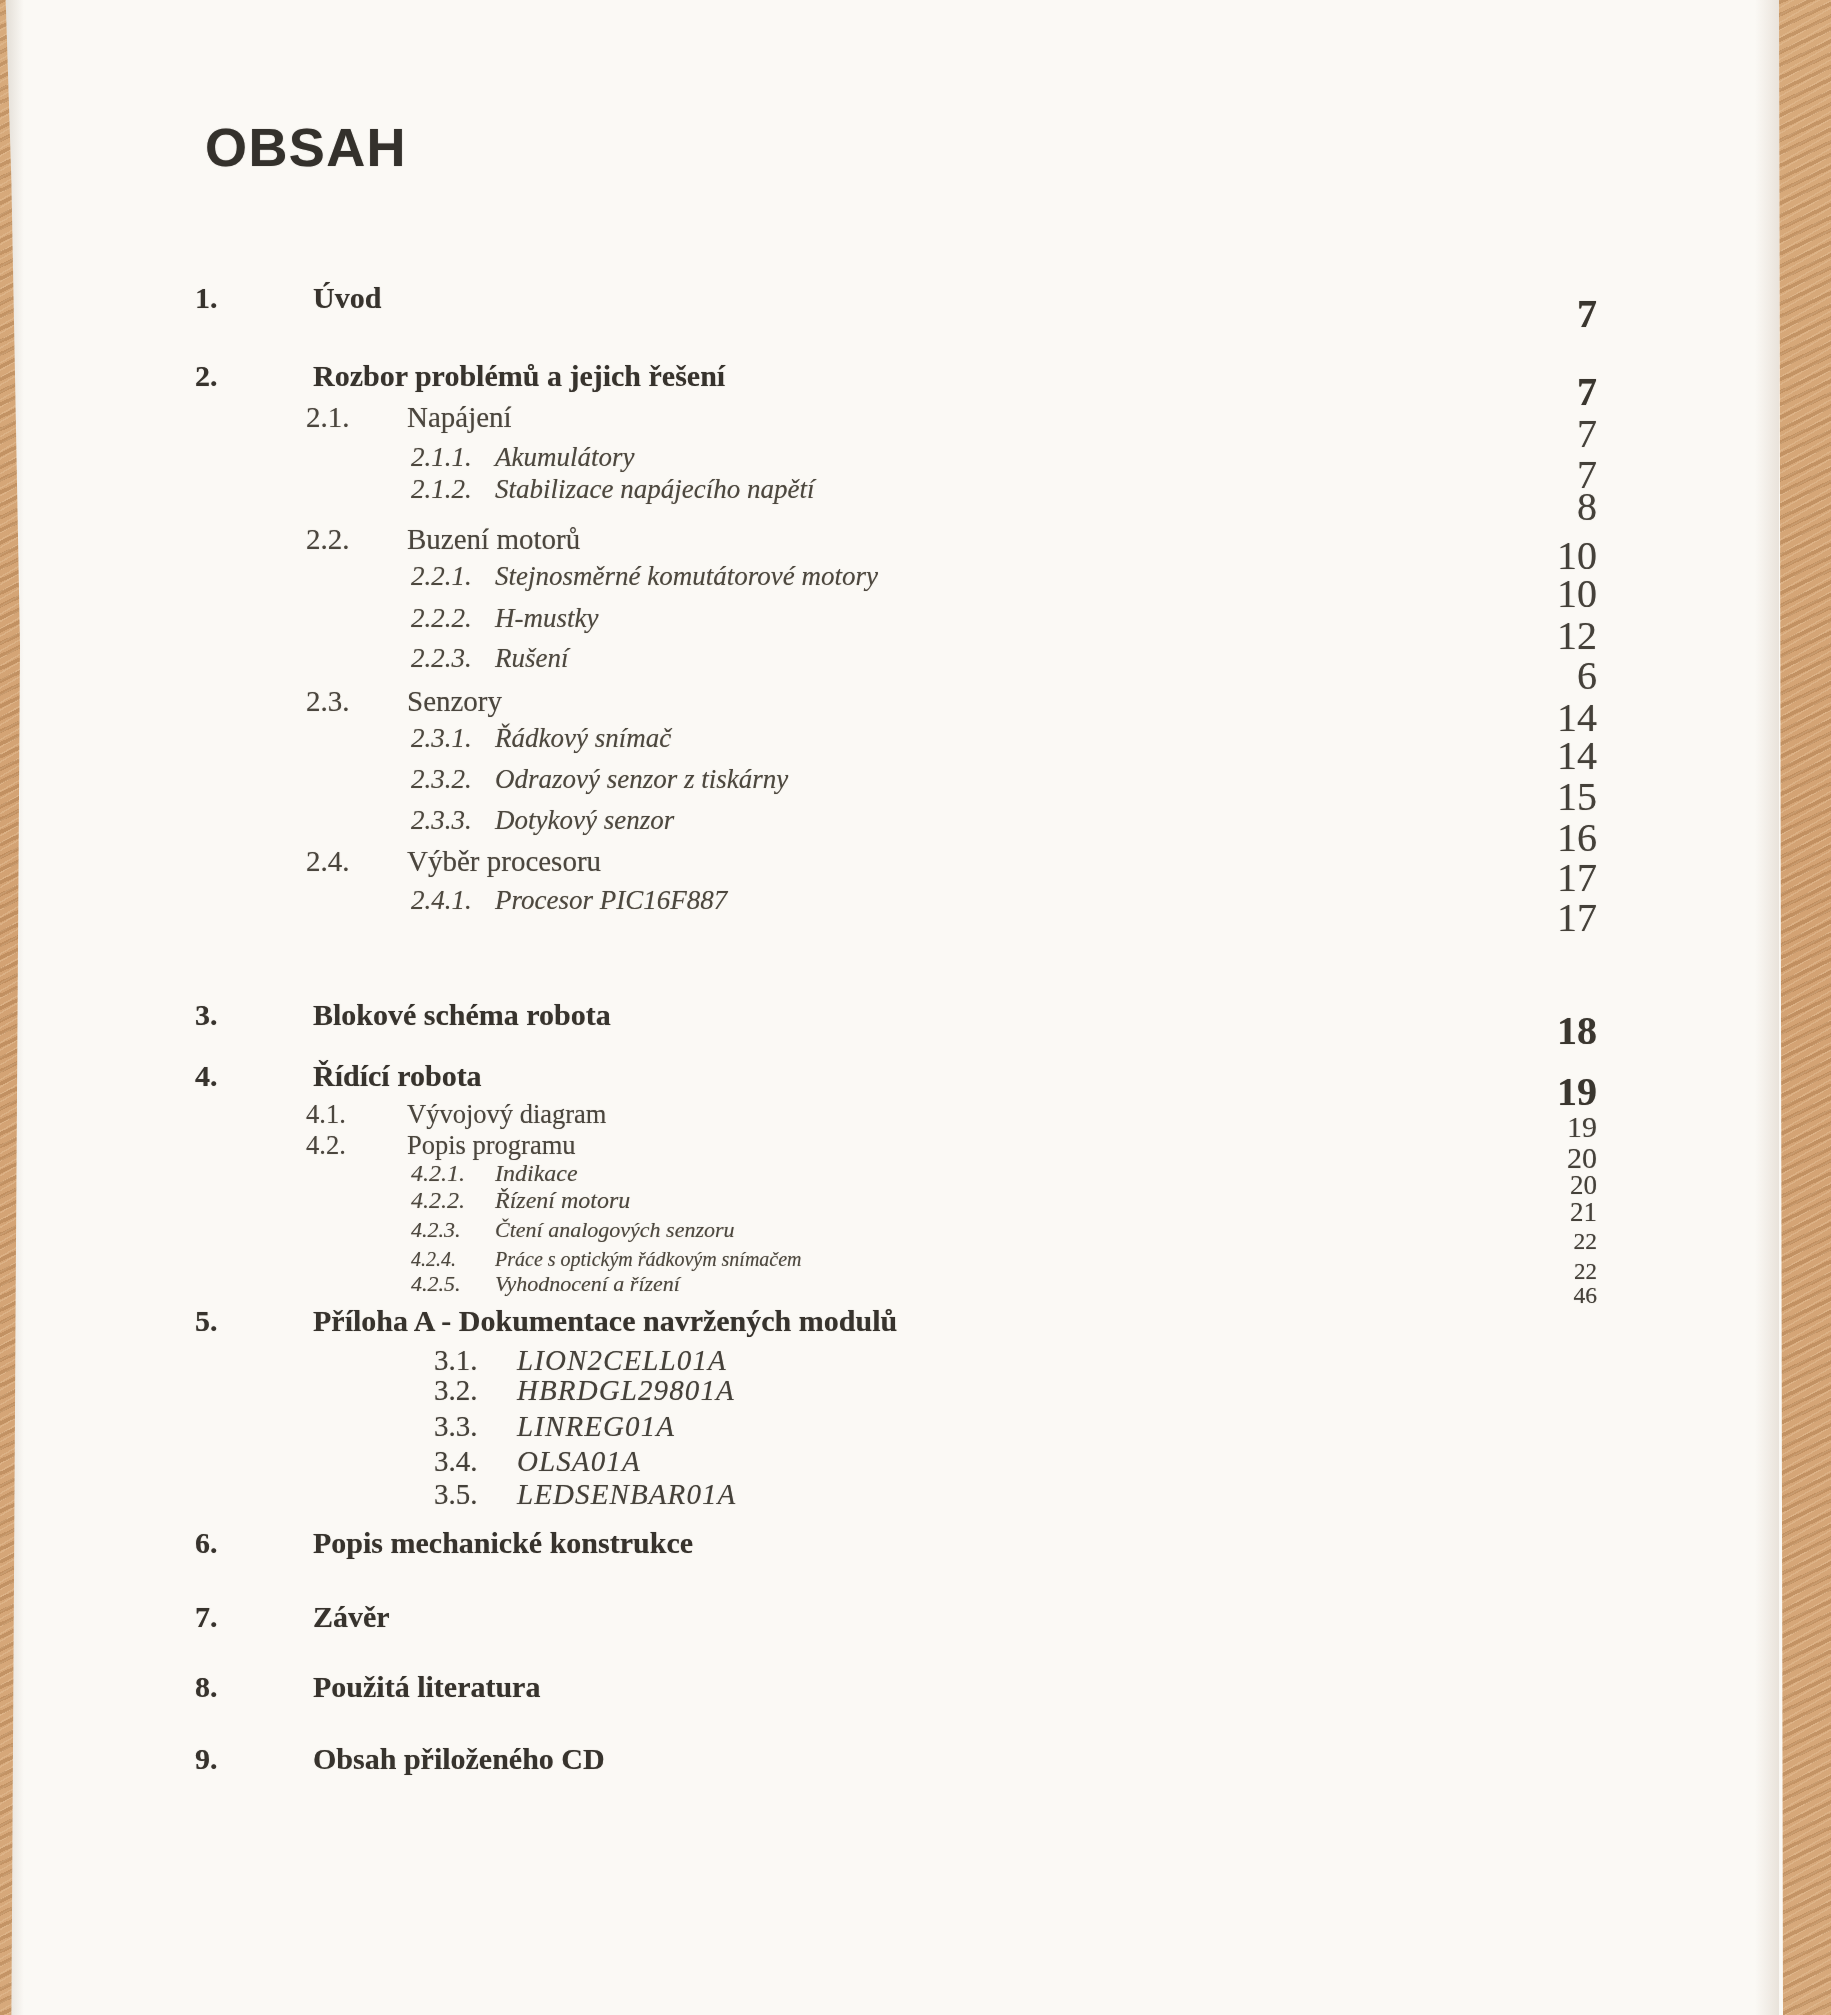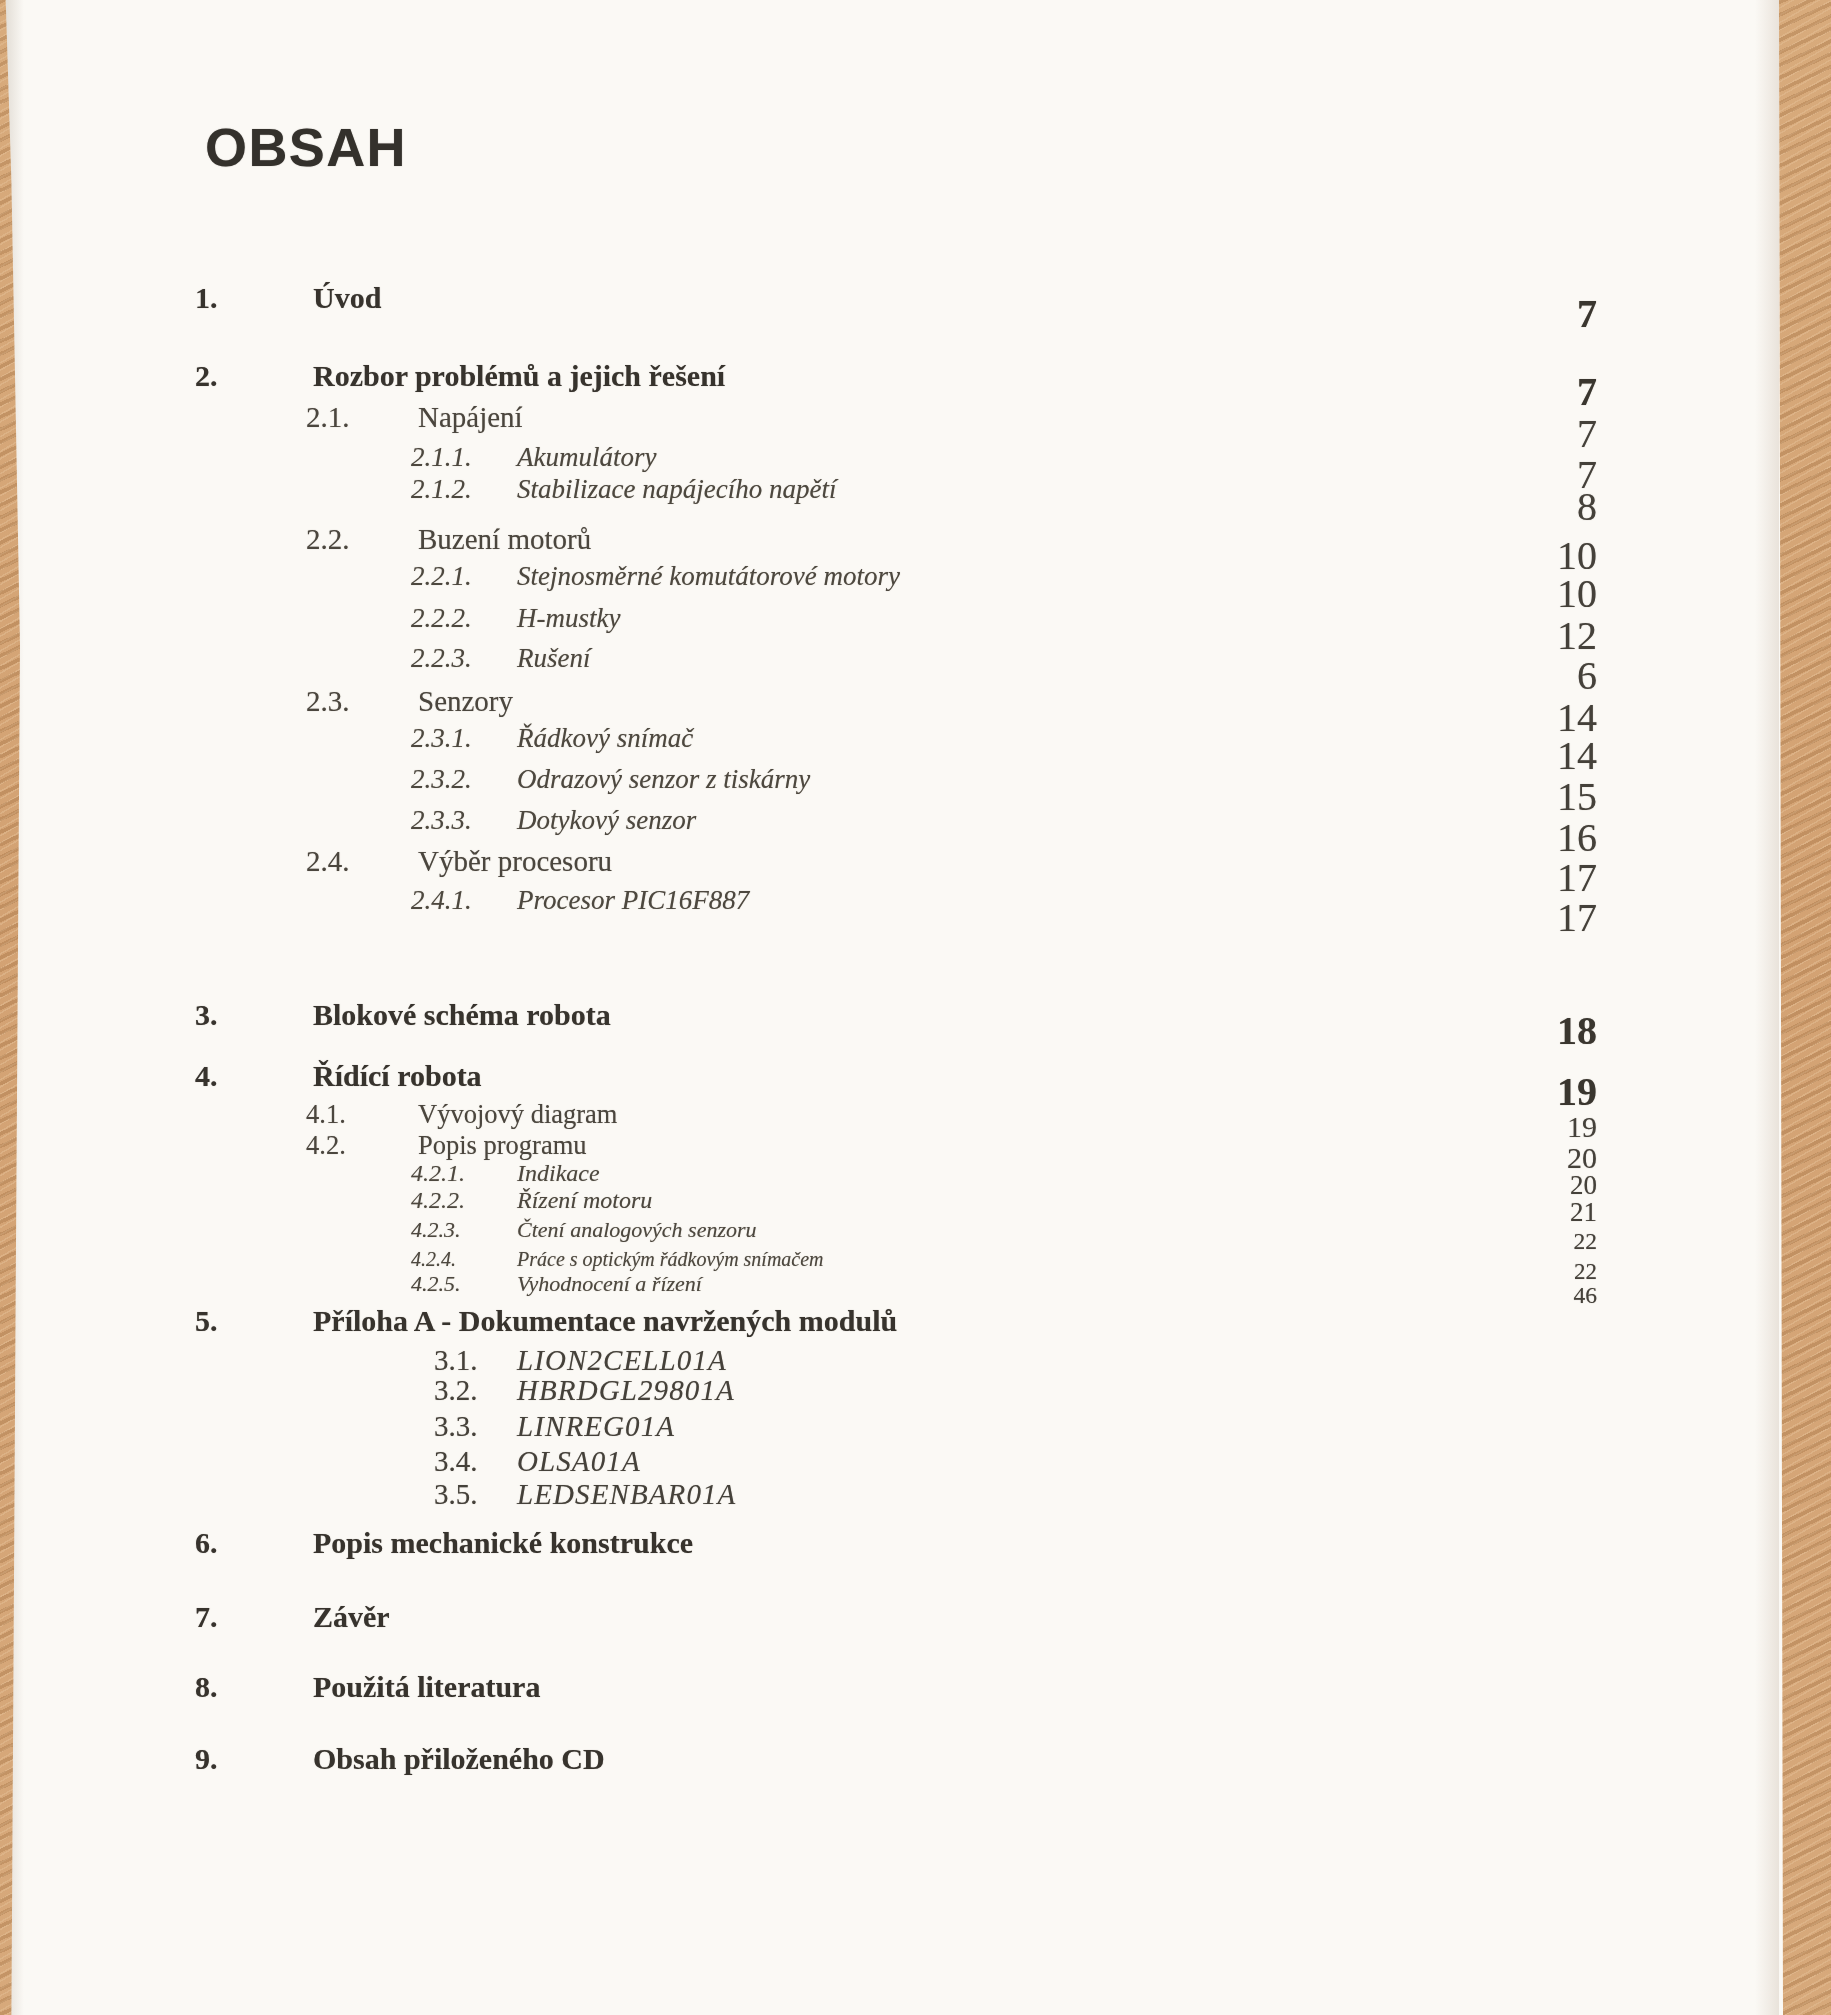--- a/index.html
+++ b/index.html
@@ -57,26 +57,26 @@
     text-shadow:0 0 0.9px rgba(80,72,62,0.5);
   }
   
   .l1{font-weight:700;font-size:30px;color:#37332d;
       text-shadow:0 0 0.9px rgba(70,64,56,0.5);}
   .l1 .num{left:195px;} .l1 .label{left:313px;}
   .l1 .page{font-weight:700;font-size:40px;color:#3a362f;}
   
   .l2{font-weight:400;font-size:29px;color:#4b463e;
       text-shadow:0 0 0.9px rgba(90,82,70,0.5);}
-  .l2 .num{left:306px;} .l2 .label{left:418px;}
+  .l2 .num{left:306px;} .l2 .label{left:407px;}
   .l2 .page{font-size:40px;}
   
   .l3{font-style:italic;font-weight:400;font-size:27px;color:#4d483f;
       text-shadow:0 0 0.9px rgba(95,86,72,0.5);}
-  .l3 .num{left:411px;} .l3 .label{left:517px;text-align:right;}
+  .l3 .num{left:411px;} .l3 .label{left:495px;text-align:right;}
   .l3 .page{font-size:40px;}
   
   .mod{font-weight:400;font-size:29px;color:#45413a;
        text-shadow:0 0 0.9px rgba(90,82,70,0.5);}
   .mod .num{left:434px;} .mod .label{left:517px;letter-spacing:1.1px;font-style:italic;}
   
   .c  {font-size:26.5px;}  .c  .page{font-size:30px;}
   .c1 {font-size:24px;}  .c1 .page{font-size:27px;}
   .c2 {font-size:22px;}  .c2 .page{font-size:23.6px;}
   .c3 {font-size:20px;}  .c3 .page{font-size:23px;}

